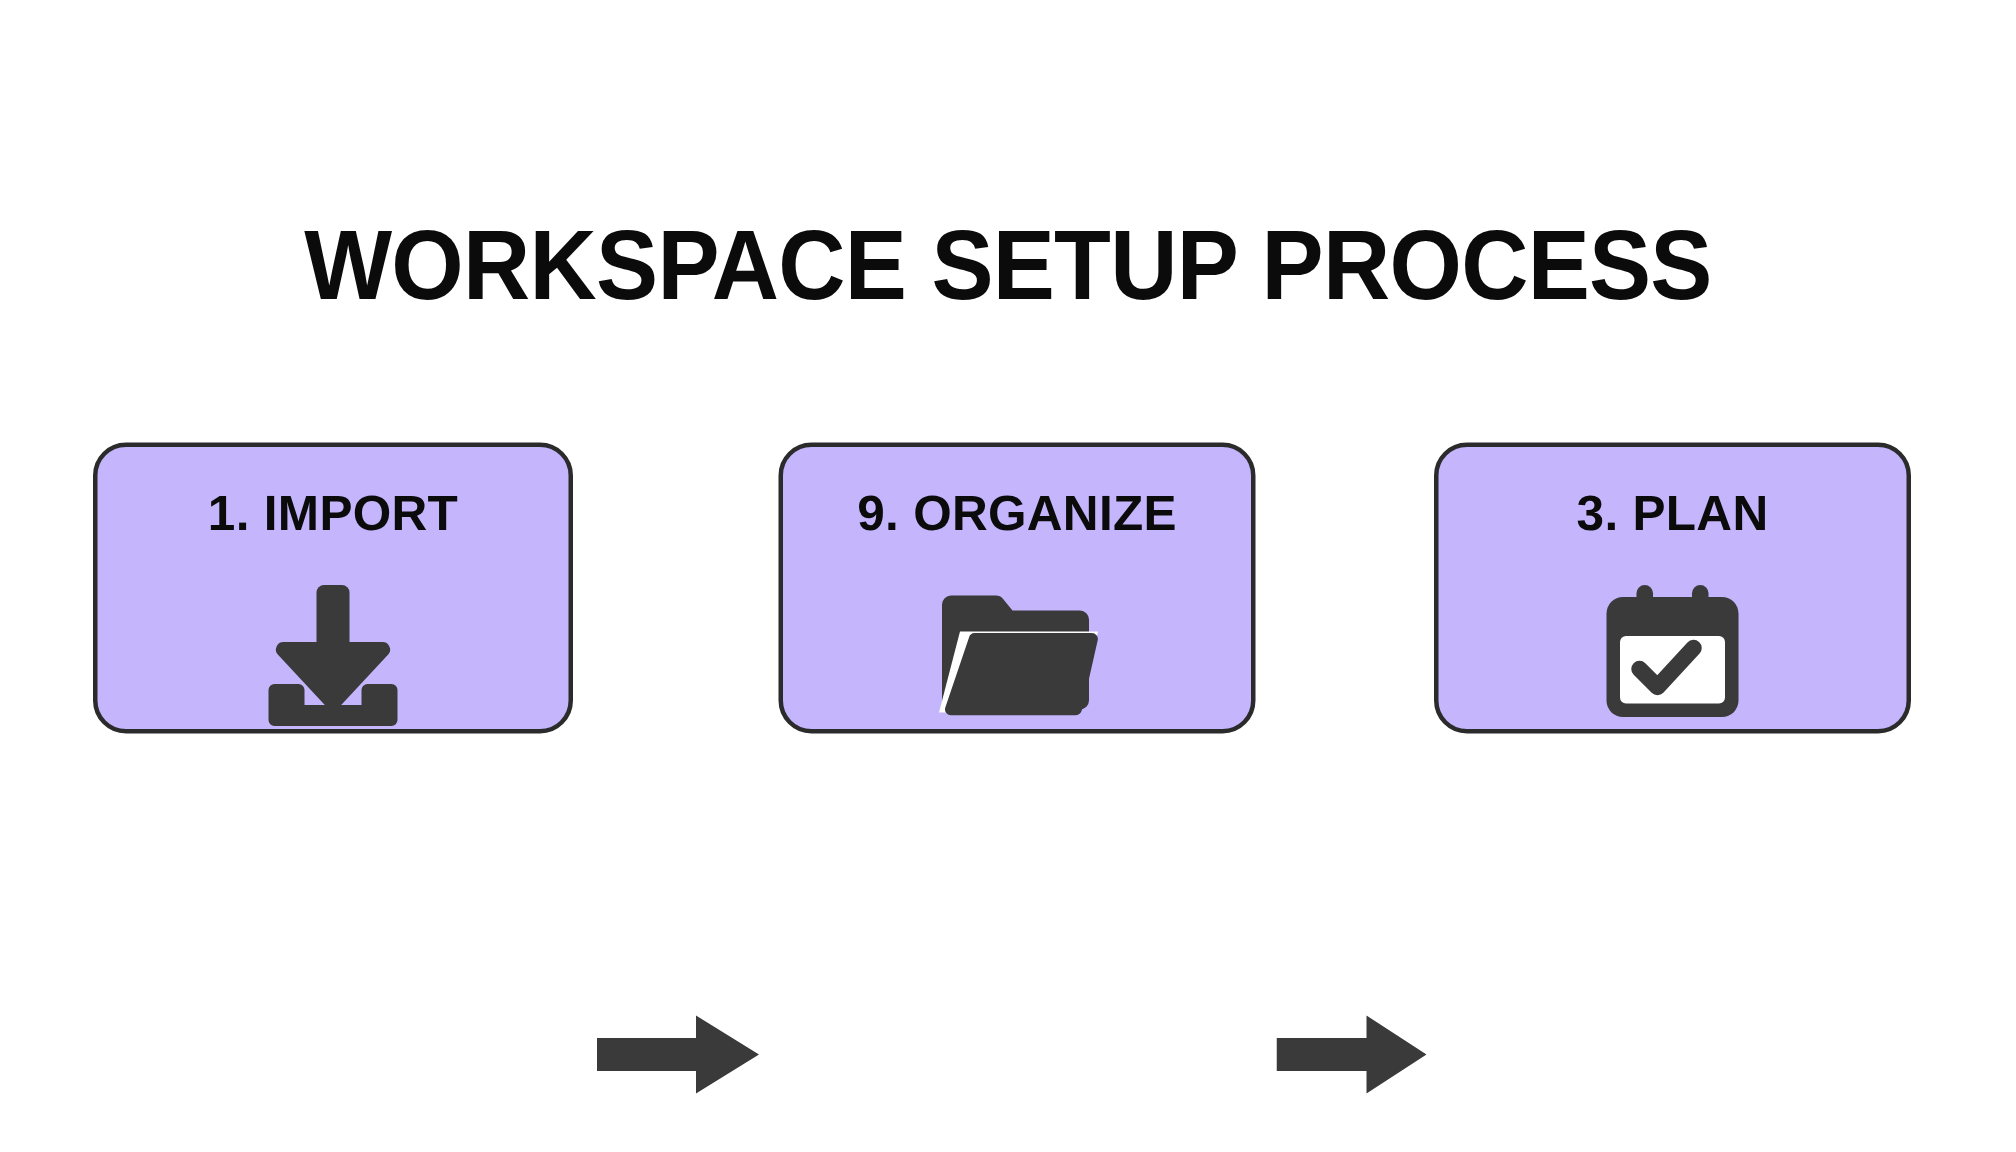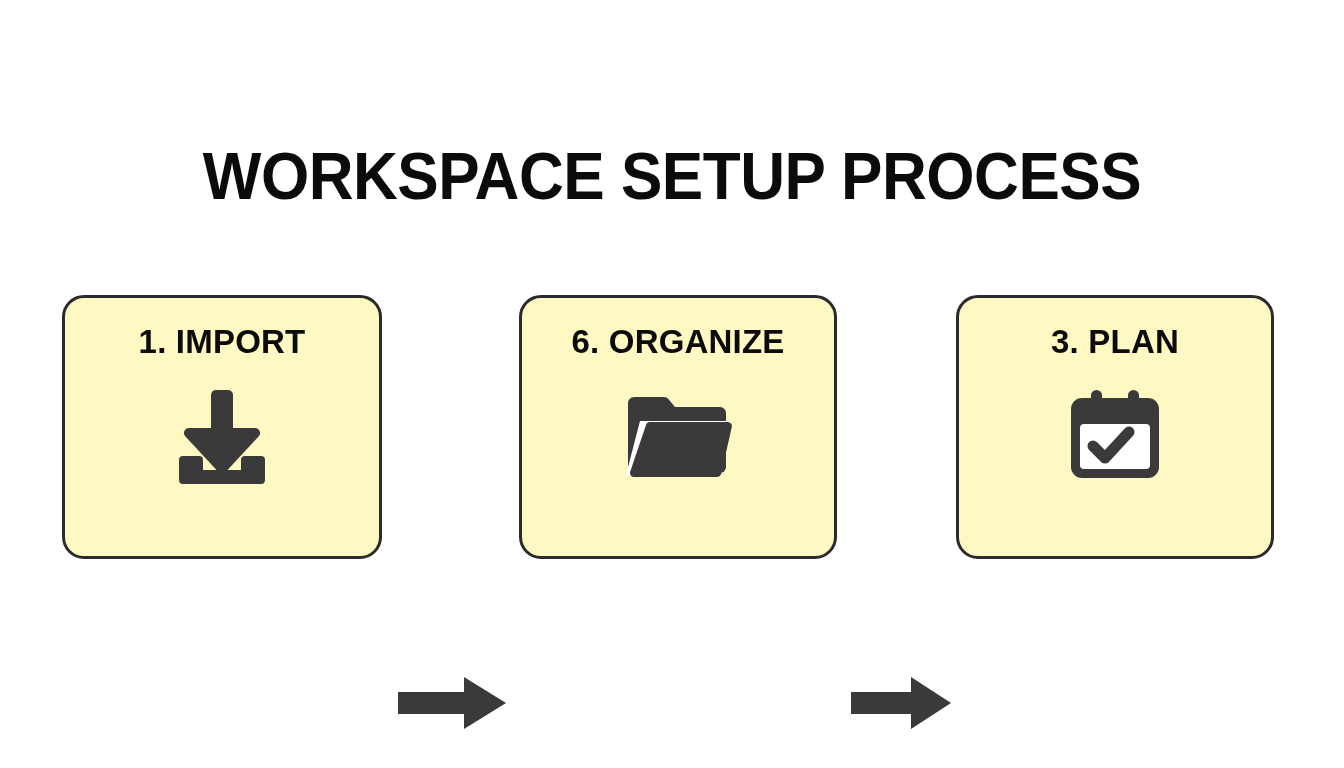--- a/index.html
+++ b/index.html
@@ -47,25 +47,25 @@
     position: absolute;
     left: 0;
     top: 295px;
     width: 1344px;
     height: 220px;
   }
 
   .step-box {
     position: absolute;
     top: 0;
-    height: 264px;
+    height: 194px;
     box-sizing: border-box;
     border: 3.5px solid #2b2b2b;
     border-radius: 22px;
-    background: #fef9c3;
+    background: #c4b5fd;
   }
 
   .step-1 { left: 62px;  width: 320px; }
   .step-2 { left: 519px; width: 318px; }
   .step-3 { left: 956px; width: 318px; }
 
   .step-label {
     position: absolute;
     left: 0;
     right: 0;
@@ -124,21 +124,21 @@
       </div>
     </div>
 
     <div class="arrow arrow-1">
       <svg width="108" height="56" viewBox="0 0 108 56" fill="none" aria-hidden="true">
         <path d="M0 17 H66 V2 L108 28 L66 54 V39 H0 Z" fill="#3a3a3a"></path>
       </svg>
     </div>
 
     <div class="step-box step-2">
-      <div class="step-label">6. ORGANIZE</div>
+      <div class="step-label">9. ORGANIZE</div>
       <div class="step-icon">
         <svg width="112" height="90" viewBox="0 0 112 90" fill="none" aria-hidden="true">
 
           <path d="M6 12 a6 6 0 0 1 6 -6 h30 a6 6 0 0 1 4.6 2.2 L53 16 h45 a6 6 0 0 1 6 6 v12 H6 Z" fill="#3a3a3a"></path>
           <path d="M6 30 h98 v46 a6 6 0 0 1 -6 6 H12 a6 6 0 0 1 -6 -6 Z" fill="#3a3a3a"></path>
 
           <path d="M18 30 h92 l-14 54 H4 Z" fill="#ffffff"></path>
 
           <path d="M24 34 a4 4 0 0 1 3.9 -3 h78 a4 4 0 0 1 3.9 4.9 l-10.4 46 a5 5 0 0 1 -4.9 4 H12 a4 4 0 0 1 -3.9 -4.9 Z" fill="#3a3a3a"></path>
         </svg>

